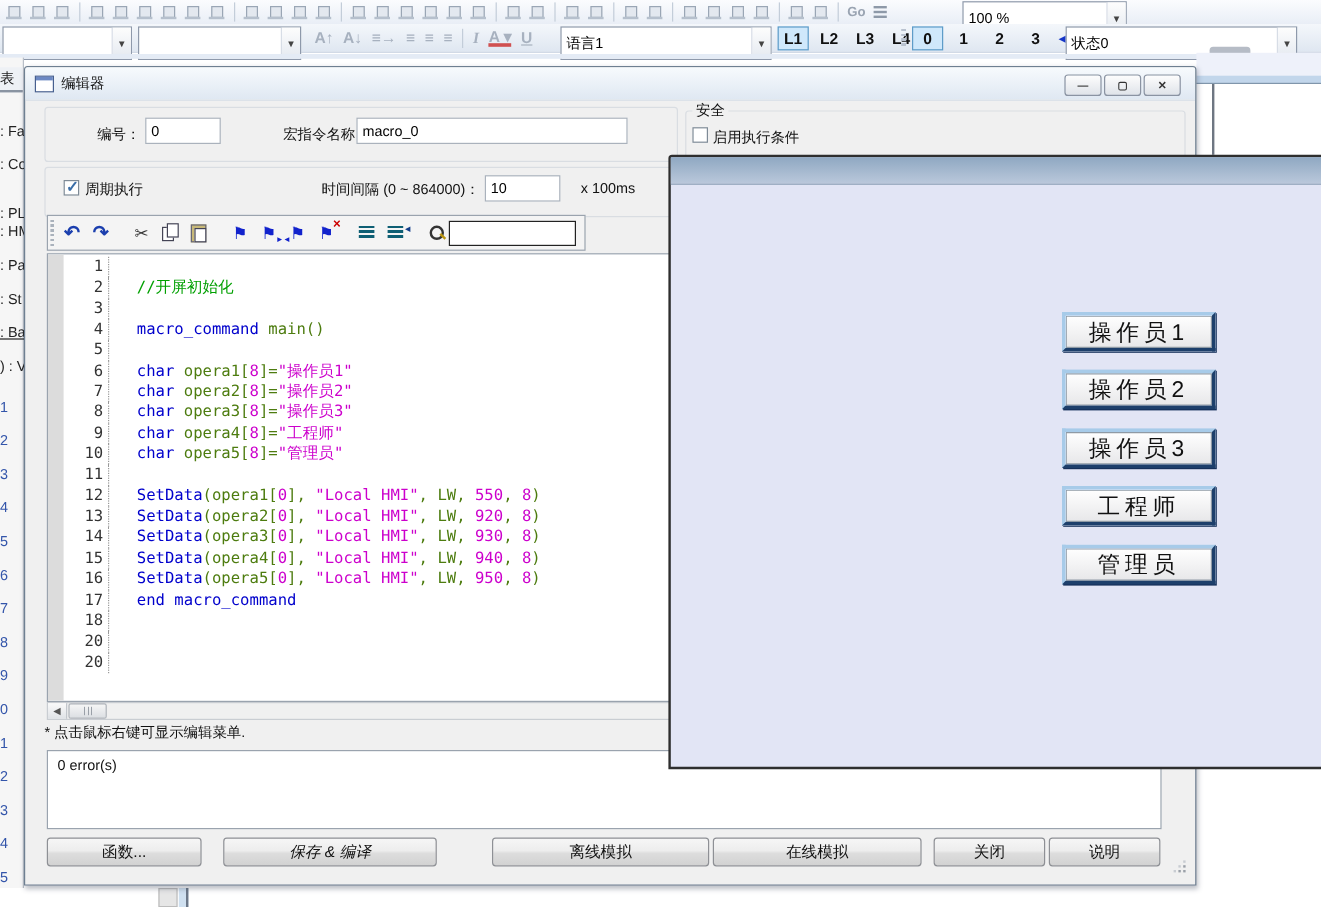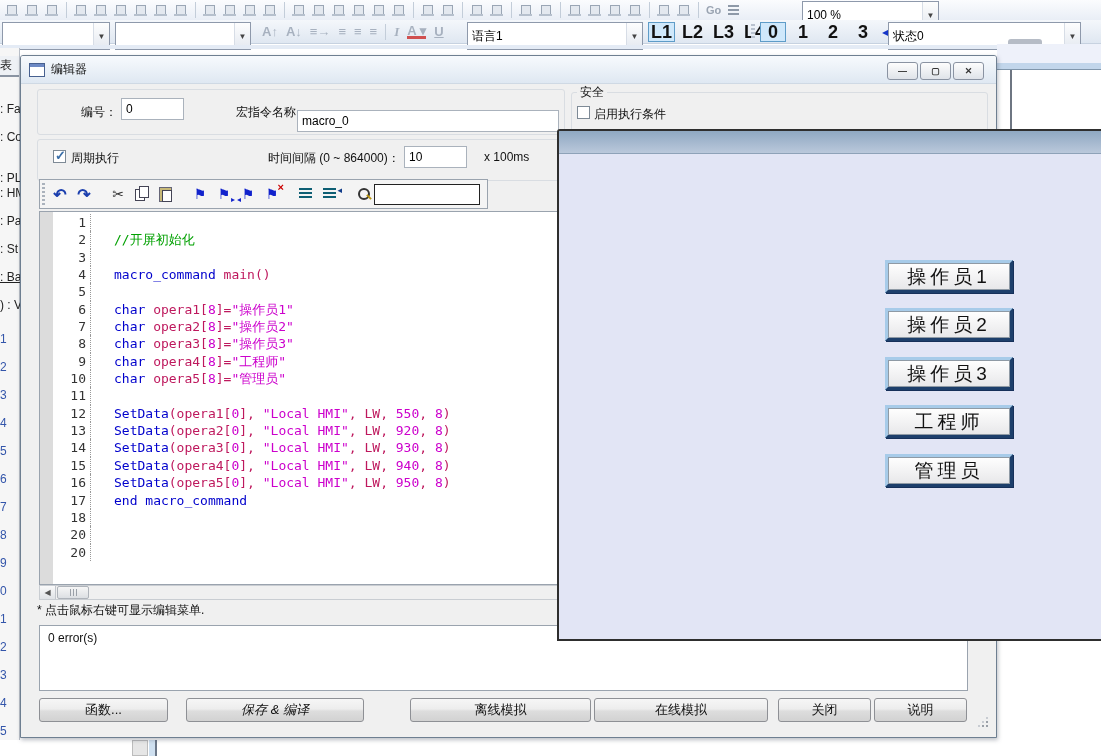--- a/index.html
+++ b/index.html
@@ -30,21 +30,21 @@
   .lang-combo{position:absolute;left:467px;top:2px;width:176px;}
   .state-combo{position:absolute;left:888px;top:2px;width:193px;}
   .fmt-icons{position:absolute;left:258px;top:2px;display:flex;align-items:center;height:19px;color:#a7b1bf;}
   .fmt-icons span{margin:0 4px;font-size:13px;font-weight:bold;flex:0 0 auto;}
   .g-italic{font-style:italic;font-family:"Liberation Serif",serif;}
   .g-under{text-decoration:underline;}
   .g-fontcolor{border-bottom:3px solid #d05050;line-height:11px;}
   .layer-btns{position:absolute;left:646px;top:2px;display:flex;height:20px;align-items:center;}
   .state-btns{position:absolute;left:748px;top:2px;display:flex;height:20px;align-items:center;}
   .tgl{min-width:20px;height:18px;display:flex;align-items:center;justify-content:center;
-       font-weight:bold;font-size:18px;color:#111;margin:0 2px;border:1px solid transparent;padding:0 2px;}
+       font-weight:bold;font-size:13px;color:#111;margin:0 2px;border:1px solid transparent;padding:0 2px;}
   .tgl.active{background:#cfe8fb;border:1px solid #5e9cc8;}
   .navtri{color:#1535c8;font-size:12px;margin:0 4px;}
   .dotsep{width:4px;height:16px;margin:0 3px;
       background:repeating-linear-gradient(to bottom,#b9c2cf 0 2px,transparent 2px 4px);}
 
   
   .left-panel{position:absolute;left:0;top:48px;width:20px;height:692px;background:#f6f6f6;border-right:1px solid #b9bfc8;box-sizing:border-box;}
   .lp-tab{position:absolute;left:0;top:8px;width:19px;height:19px;background:#eef1f5;border-bottom:2px solid #8a94a2;
           font-size:12px;color:#222;display:flex;align-items:center;}
   .lp-item{position:absolute;left:0;width:20px;white-space:nowrap;overflow:hidden;color:#222;font-size:12px;}
@@ -104,21 +104,21 @@
   .mt-search{position:absolute;left:334px;top:4px;width:106px;height:21px;background:#fff;border:1px solid #222;box-sizing:border-box;font-size:12px;padding:0 3px;}
 
   
   .code-area{position:absolute;left:18px;top:155px;width:942px;height:374px;background:#fff;
       border:1px solid #9aa3ae;box-sizing:border-box;overflow:hidden;}
   .code-margin{position:absolute;left:0;top:0;width:13px;height:100%;background:#dcdcdc;}
   .code-lines{position:absolute;left:13px;top:2px;right:0;font-family:"DejaVu Sans Mono","Liberation Mono",monospace;font-size:13px;}
   .code-row{display:flex;height:17.35px;line-height:17.35px;}
   .ln{width:33px;padding-right:4px;text-align:right;color:#333;border-right:1px dotted #999;flex:0 0 auto;}
   .lt{padding-left:23px;white-space:pre;}
-  .tk-kw{color:#0000cc;} .tk-cm{color:#00a000;} .tk-st{color:#cc00cc;} .tk-pl{color:#be185d;}
+  .tk-kw{color:#0000cc;} .tk-cm{color:#00a000;} .tk-st{color:#cc00cc;} .tk-pl{color:#4d7c0f;}
   .hscroll{position:absolute;left:18px;top:529px;width:942px;height:15px;background:#f0f0f0;border:1px solid #c9cdd2;box-sizing:border-box;}
   .hs-arrow{position:absolute;left:0;top:0;width:15px;height:13px;display:flex;align-items:center;justify-content:center;
       color:#555;font-size:8px;background:linear-gradient(#fafafa,#dfe2e6);border-right:1px solid #c2c6cc;}
   .hs-thumb{position:absolute;left:17px;top:0;width:32px;height:13px;background:linear-gradient(#f6f6f6,#dcdfe3);
       border:1px solid #aeb3ba;border-radius:2px;box-sizing:border-box;display:flex;align-items:center;justify-content:center;}
   .hs-thumb::before{content:"";width:7px;height:7px;
       background:repeating-linear-gradient(to right,#9aa0a8 0 1px,transparent 1px 3px);}
   .hint-text{position:absolute;left:16px;top:546px;font-size:12px;color:#111;}
   .error-box{position:absolute;left:18px;top:569px;width:929px;height:66px;background:#fff;border:1px solid #9aa3ae;box-sizing:border-box;}
   .error-text{position:absolute;left:8px;top:5px;font-size:12px;color:#111;}
@@ -288,21 +288,21 @@
     <div class="winbtns">
       <span class="winbtn">—</span>
       <span class="winbtn">▢</span>
       <span class="winbtn">✕</span>
     </div>
 
     <div class="groupbox" style="left:16px;top:33px;width:526px;height:44px;"></div>
     <span class="fld-label" style="left:60px;top:48px;">编号：</span>
     <div class="fld-input" style="left:100px;top:42px;width:63px;height:22px;">0</div>
     <span class="fld-label" style="left:215px;top:48px;">宏指令名称：</span>
-    <div class="fld-input" style="left:276px;top:42px;width:262px;height:22px;margin-top:12px;">macro_0</div>
+    <div class="fld-input" style="left:276px;top:42px;width:226px;height:22px;">macro_0</div>
 
     <div class="groupbox" style="left:550px;top:36px;width:415px;height:42px;"></div>
     <span class="gb-label" style="left:556px;top:28px;">安全</span>
     <span class="checkbox" style="left:556px;top:50px;"></span>
     <span class="fld-label" style="left:573px;top:50px;">启用执行条件</span>
 
     <div class="groupbox" style="left:16px;top:83px;width:944px;height:40px;"></div>
     <span class="checkbox checked" style="left:32px;top:94px;"></span>
     <span class="fld-label" style="left:50px;top:94px;">周期执行</span>
     <span class="fld-label" style="left:247px;top:94px;">时间间隔 (0 ~ 864000)：</span>

